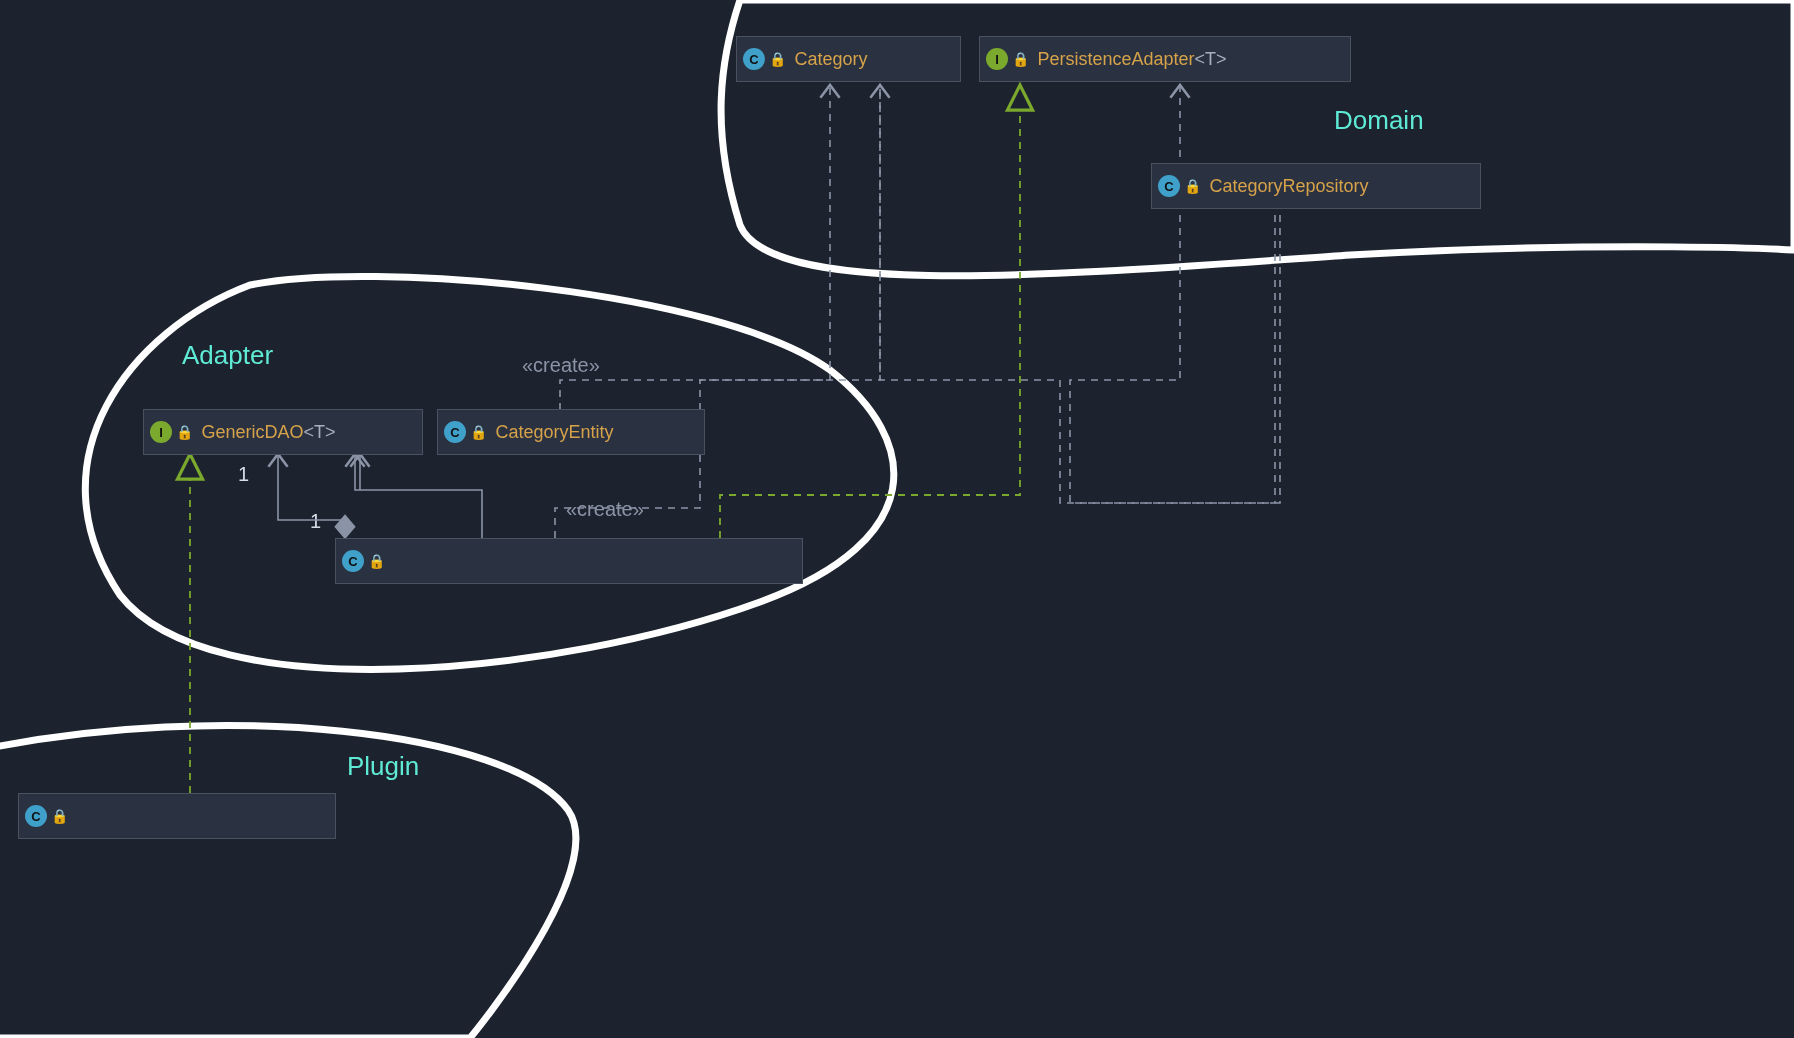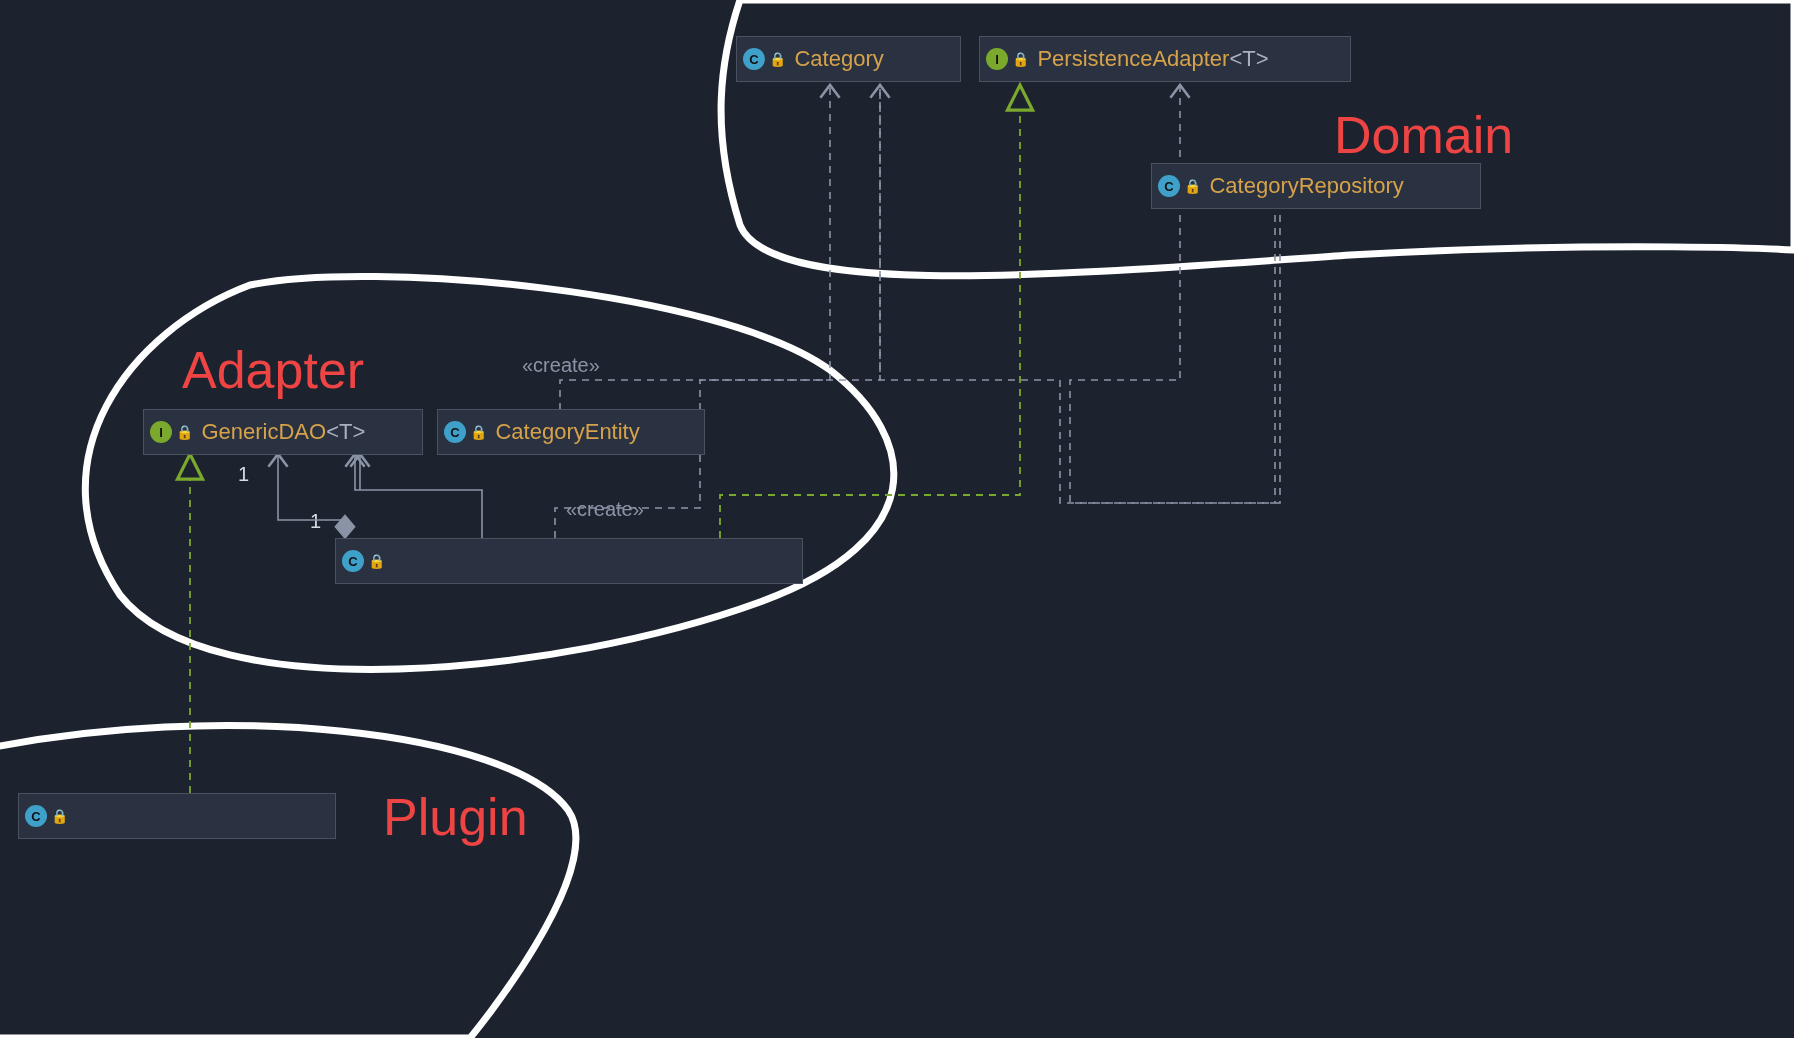--- a/index.html
+++ b/index.html
@@ -39,49 +39,49 @@
     margin-right: 4px;
   }
   .kind-class-c { background: #3fa0c9; }  
   .kind-iface   { background: #7aa92d; }  
   .lock-icon {
     color: #6fa83e;
     font-size: 14px;
     margin-right: 8px;
   }
   .node-label {
-    font-size: 22px;
+    font-size: 18px;
     color: #d6a24a;
   }
   .node-label .generic { color: #a8b0be; }
   .region-label {
     position: absolute;
-    color: #ef4444;
-    font-size: 52px;
+    color: #5eead4;
+    font-size: 26px;
   }
   .stereo {
     position: absolute;
     color: #8a94a6;
     font-size: 20px;
   }
   .mult {
     position: absolute;
     color: #d7dde7;
     font-size: 20px;
   }
   svg.wires { position:absolute; left:0; top:0; width:1794px; height:1038px; pointer-events:none; }
 </style>
 </head>
 <body>
 
 <div class="canvas">
 
   <div class="region-label" style="left:1334px; top:105px;">Domain</div>
   <div class="region-label" style="left:182px; top:340px;">Adapter</div>
-  <div class="region-label" style="left:347px; top:787px;margin-left:36px;">Plugin</div>
+  <div class="region-label" style="left:347px; top:751px;">Plugin</div>
 
   <div class="stereo" style="left:522px; top:354px;">«create»</div>
   <div class="stereo" style="left:566px; top:498px;">«create»</div>
   <div class="mult" style="left:238px; top:463px;">1</div>
   <div class="mult" style="left:310px; top:510px;">1</div>
 
   <svg class="wires" xmlns="http://www.w3.org/2000/svg">
     <defs>
 
       <marker id="arrOpen" markerWidth="16" markerHeight="16" refX="10" refY="8" orient="auto">

